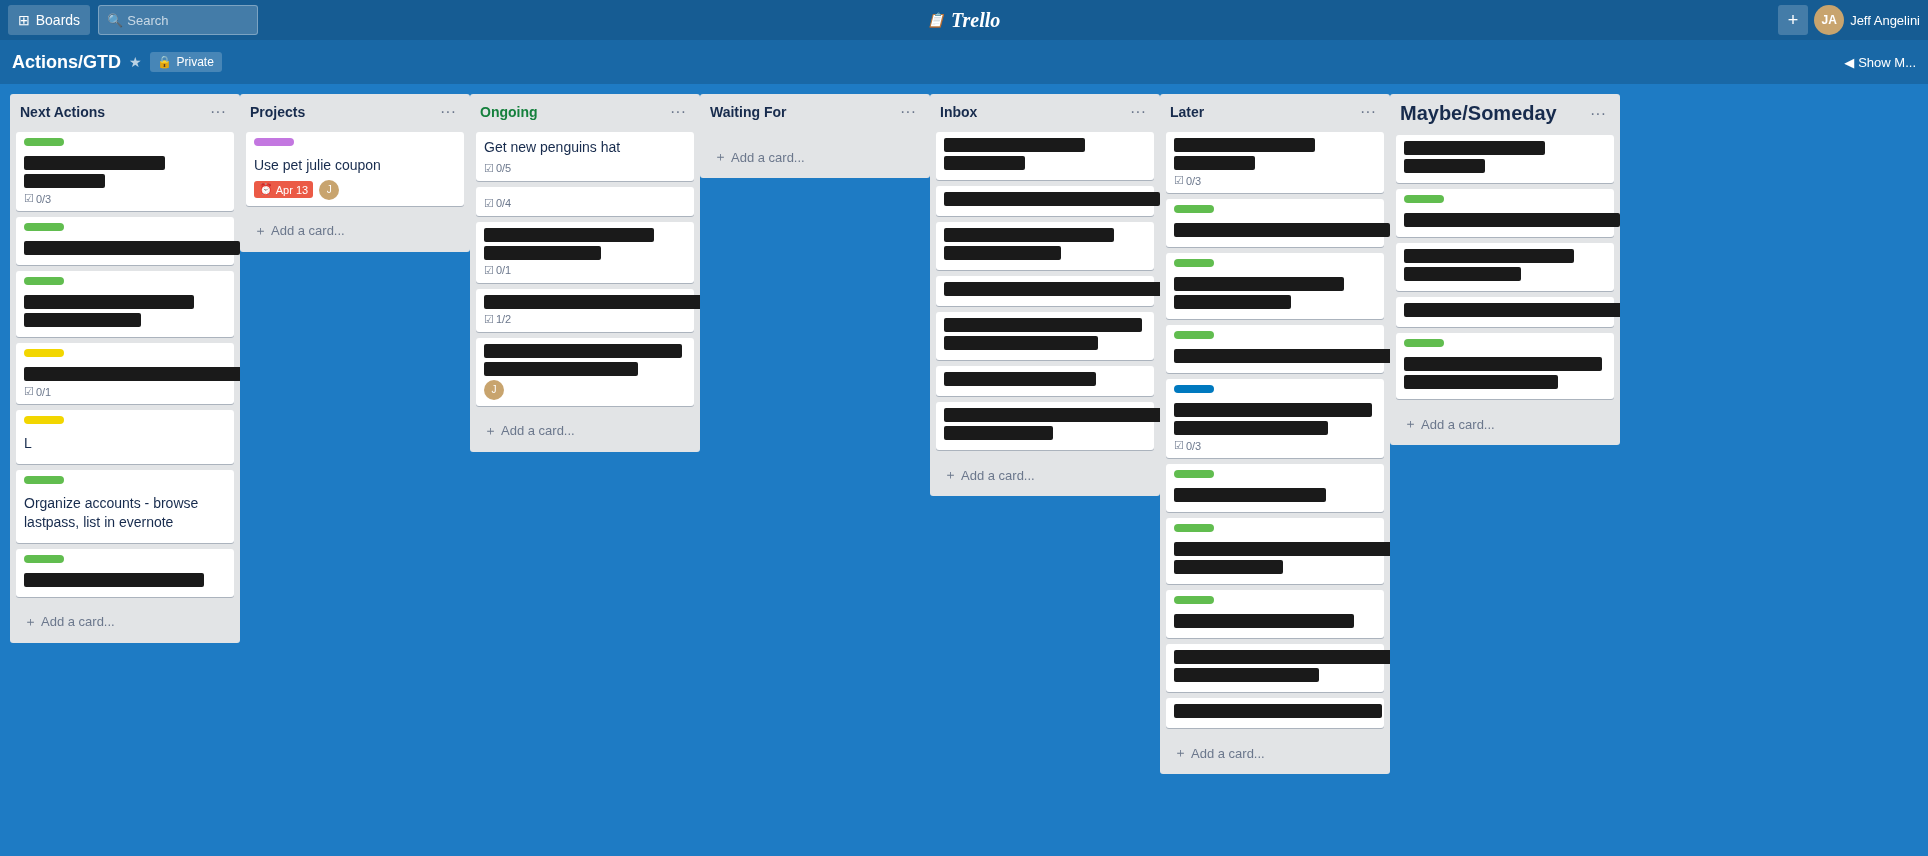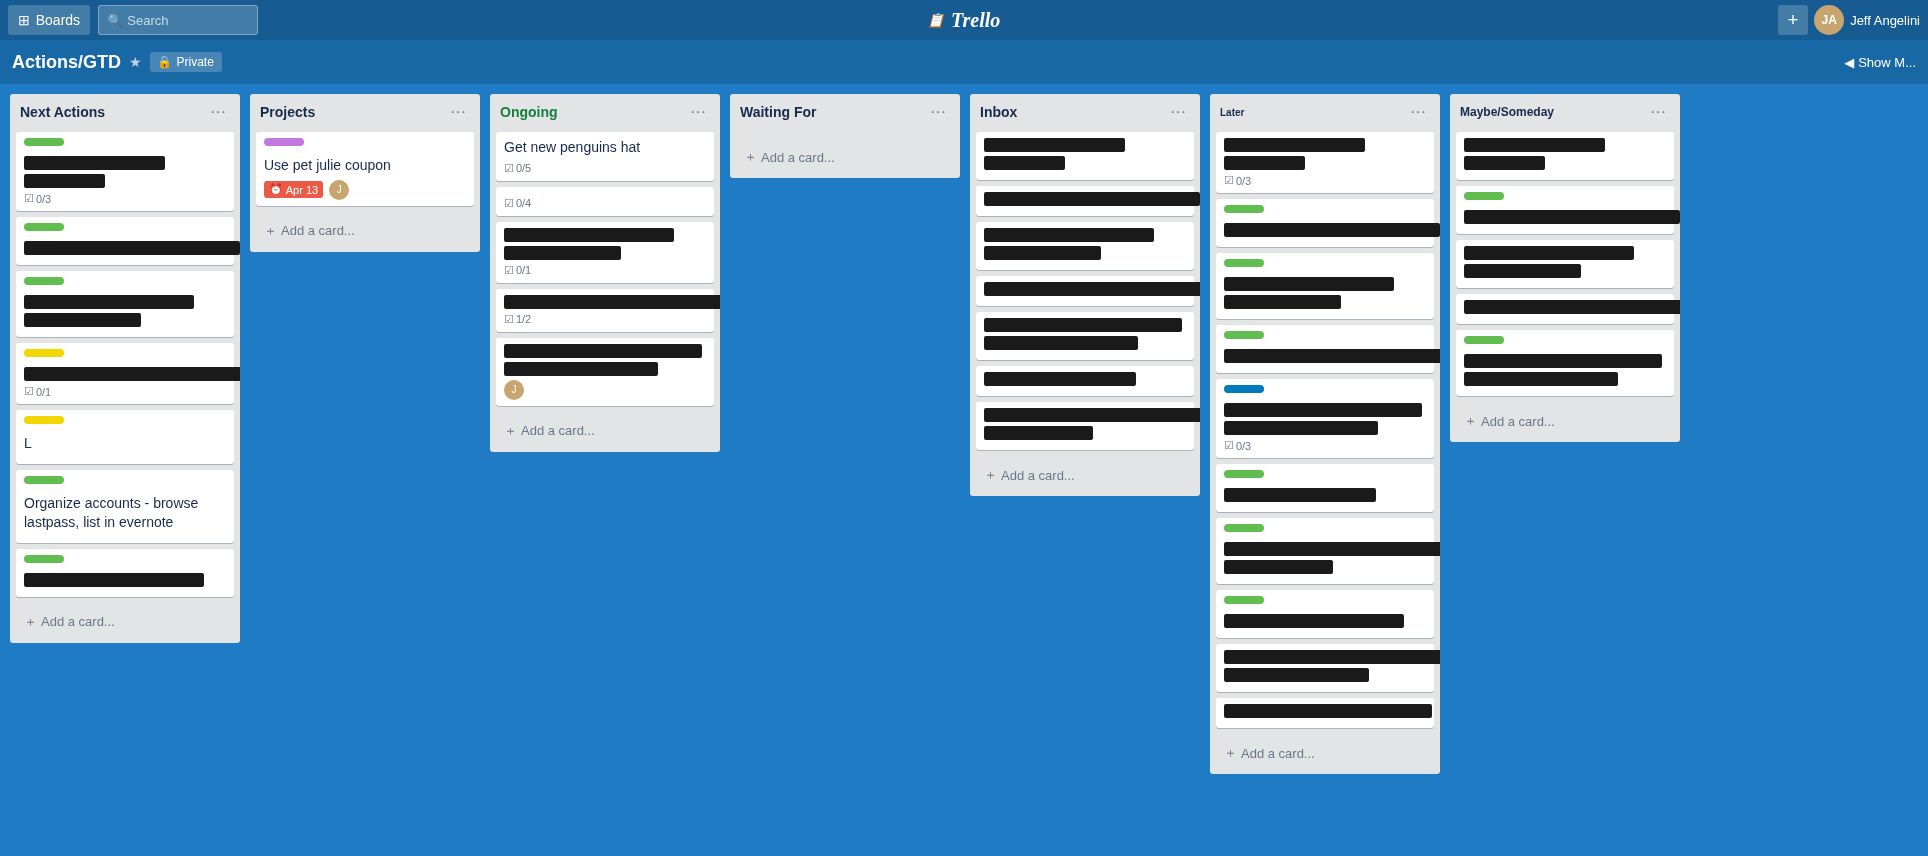--- a/index.html
+++ b/index.html
@@ -130,21 +130,20 @@
       cursor: pointer;
       display: flex;
       align-items: center;
       gap: 4px;
     }
 
     
     .board-area {
       display: flex;
       padding: 10px 10px;
-      gap: 10px;
       overflow-x: auto;
       height: calc(100vh - 84px);
       align-items: flex-start;
     }
 
     
     .list {
       background: #e2e4e6;
       border-radius: 3px;
       min-width: 230px;
@@ -445,21 +444,21 @@
       </div>
       <div class="list-footer">
     <button class="add-card-btn">
       <span>＋</span>
       <span>Add a card...</span>
     </button>
   </div>
     </div>
     <div class="list">
       <div class="list-header">
-    <span style="font-size:10px;font-weight:bold;color:#172b4d;">Later</span>
+    <span style="font-size:14px;font-weight:bold;color:#172b4d;">Later</span>
     <button class="list-menu-btn">···</button>
   </div>
       <div class="list-cards">
         <div class="card">
           <span class="card-redacted" style="width:70%;"></span>
           <span class="card-redacted" style="width:40%;"></span>
           <div class="card-badges">
             <span class="badge"><span>☑</span> 0/3</span>
           </div>
         </div>
@@ -482,21 +481,21 @@
       </div>
       <div class="list-footer">
     <button class="add-card-btn">
       <span>＋</span>
       <span>Add a card...</span>
     </button>
   </div>
     </div>
     <div class="list">
       <div class="list-header">
-    <span style="font-size:12px;font-weight:bold;color:#172b4d;">Maybe/Someday</span>
+    <span style="font-size:20px;font-weight:bold;color:#172b4d;">Maybe/Someday</span>
     <button class="list-menu-btn">···</button>
   </div>
       <div class="list-cards">
         <div class="card">
           <span class="card-redacted" style="width:70%;"></span>
           <span class="card-redacted" style="width:40%;"></span>
         </div>
         <div class="card"><span class="card-label card-label-green"></span><br><span class="card-redacted" style="width:107%;"></span></div>
         <div class="card">
           <span class="card-redacted" style="width:84%;"></span>

